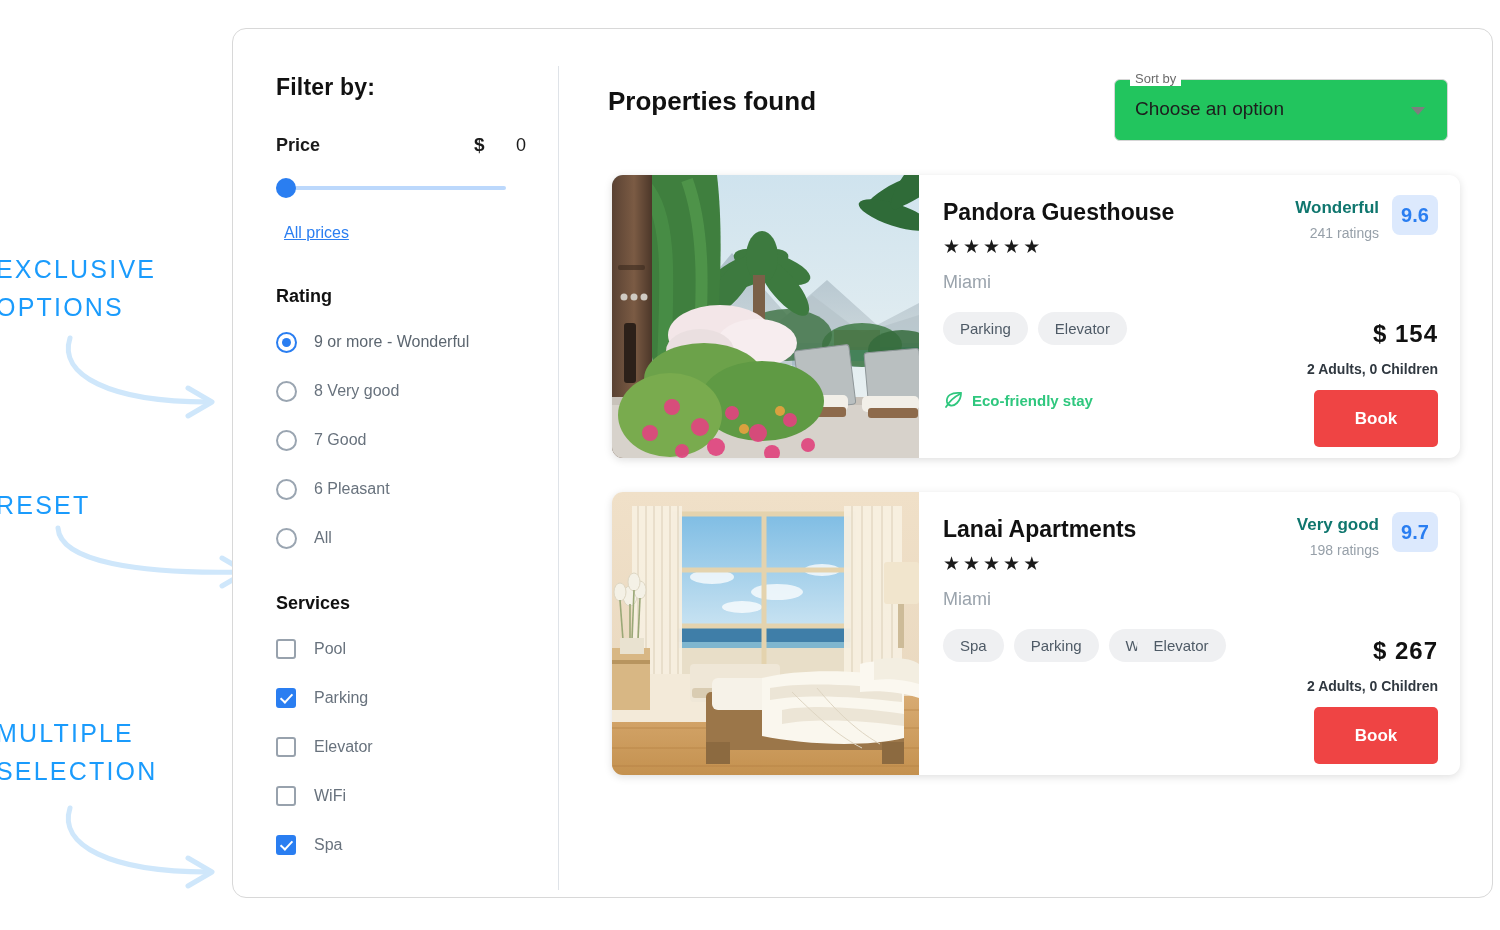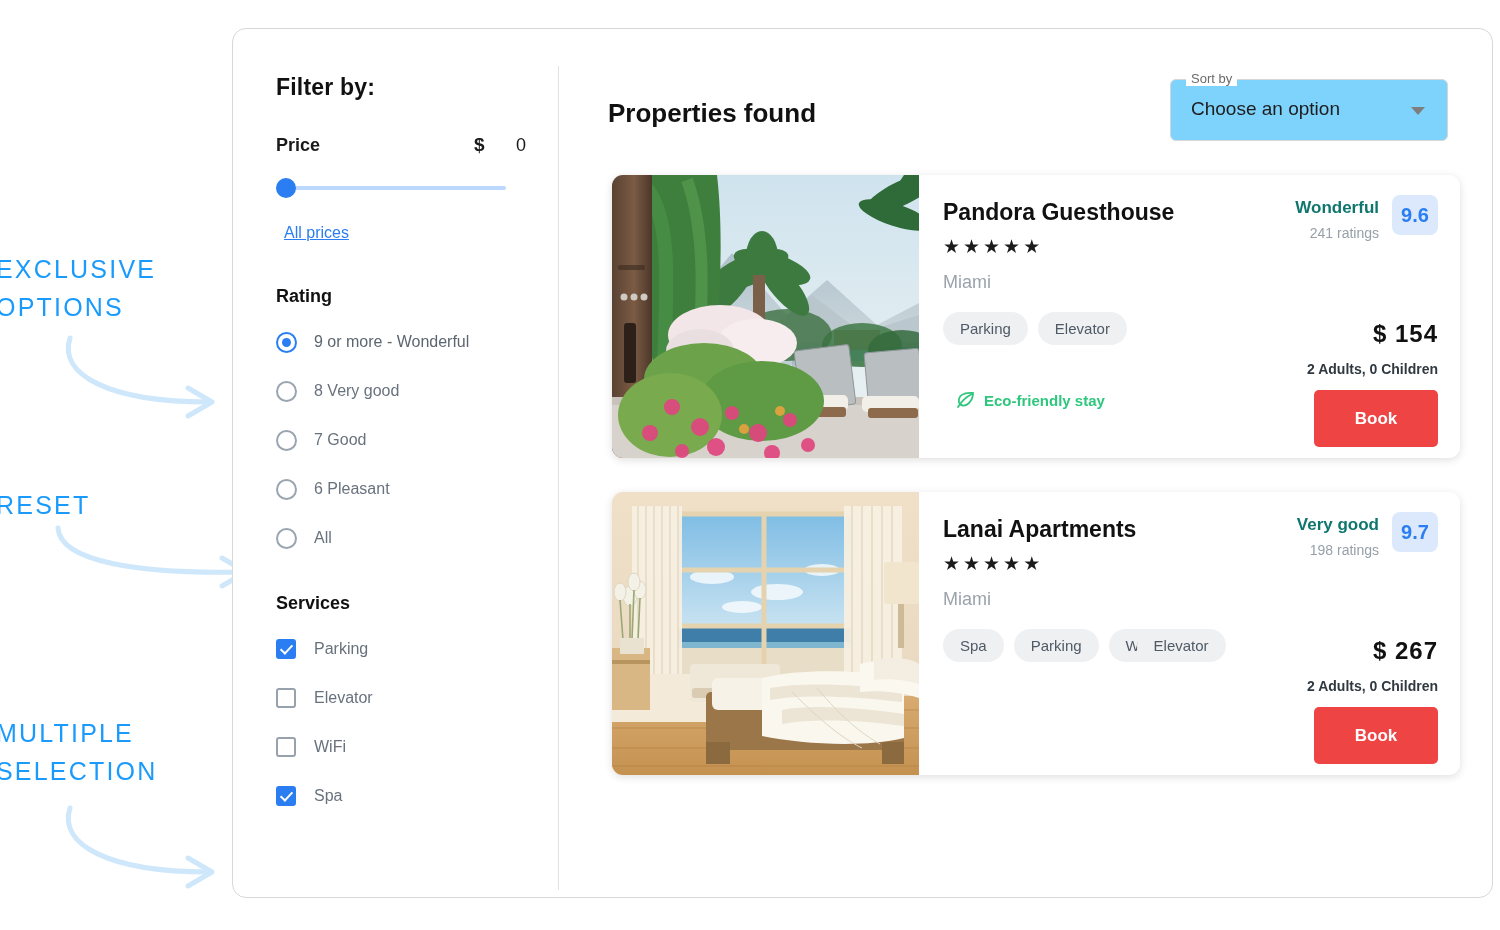--- a/index.html
+++ b/index.html
@@ -104,28 +104,28 @@
   .chk.on { background: #2a7ef1; border-color: #2a7ef1; }
   .chk.on::after {
     content: ""; position: absolute; left: 5px; top: 1px;
     width: 5px; height: 10px; border: solid #fff;
     border-width: 0 2.5px 2.5px 0; transform: rotate(43deg);
   }
 
   
   .content-head { position: absolute; left: 608px; top: 74px; width: 860px; height: 80px; }
   .page-title {
-    position: absolute; left: 0; top: 24px;
+    position: absolute; left: 0; top: 12px;
     font-size: 26px; font-weight: bold; color: #111;
   }
   .select-wrap {
     position: absolute; right: 20px; top: 5px;
-    width: 278px; height: 62px;
+    width: 334px; height: 62px;
     border: 1px solid #d6d6d6; border-radius: 6px;
-    background: #7dd3fc;
+    background: #22c55e;
     margin-left: 24px;
   }
   .select-legend {
     position: absolute; left: 15px; top: -9px;
     background: #fff; padding: 0 5px;
     font-size: 13px; color: #6b6b6b;
   }
   .select-value {
     position: absolute; left: 20px; top: 18px;
     font-size: 19px; color: #1d1d1d;
@@ -153,21 +153,21 @@
   .prop-city { position: absolute; left: 0; top: 97px; font-size: 18px; color: #9aa3ac; text-align: right; }
 
   .chips { position: absolute; left: 0; top: 137px; display: flex; }
   .chip {
     background: #eff0f2; border-radius: 17px;
     padding: 8px 17px; font-size: 15px; color: #4e5a66;
     margin-right: 10px; white-space: nowrap;
   }
   .chip.overlapped { margin-right: -36px; }
 
-  .eco { position: absolute; left: 12px; top: 216px; display: flex; align-items: center; justify-content: center; }
+  .eco { position: absolute; left: 0; top: 216px; display: flex; align-items: center; justify-content: center; }
   .eco-text { font-size: 15px; font-weight: bold; color: #2fc77e; margin-left: 9px; }
 
   .rating-block { position: absolute; right: 22px; top: 20px; display: flex; align-items: flex-start; }
   .rating-texts { text-align: right; margin-right: 13px; padding-top: 3px; }
   .rating-word { font-size: 17px; font-weight: bold; color: #0f766e; }
   .rating-count { font-size: 14px; color: #97a0a9; margin-top: 7px; }
   .rating-badge {
     width: 46px; height: 40px; border-radius: 8px;
     background: #dce9fd; color: #2a7ef1;
     font-size: 20px; font-weight: bold;
@@ -250,20 +250,24 @@
       <span class="radio"></span>
       <span class="opt-label">6 Pleasant</span>
     </div>
     <div class="opt-row">
       <span class="radio"></span>
       <span class="opt-label">All</span>
     </div>
 
     <div class="group-title" style="margin-top:40px;">Services</div>
 
+    <div class="opt-row" style="margin-bottom:19px;">
+      <span class="chk"></span>
+      <span class="opt-label">Pool</span>
+    </div>
     <div class="opt-row" style="margin-bottom:19px;">
       <span class="chk on"></span>
       <span class="opt-label">Parking</span>
     </div>
     <div class="opt-row" style="margin-bottom:19px;">
       <span class="chk"></span>
       <span class="opt-label">Elevator</span>
     </div>
     <div class="opt-row" style="margin-bottom:19px;">
       <span class="chk"></span>

